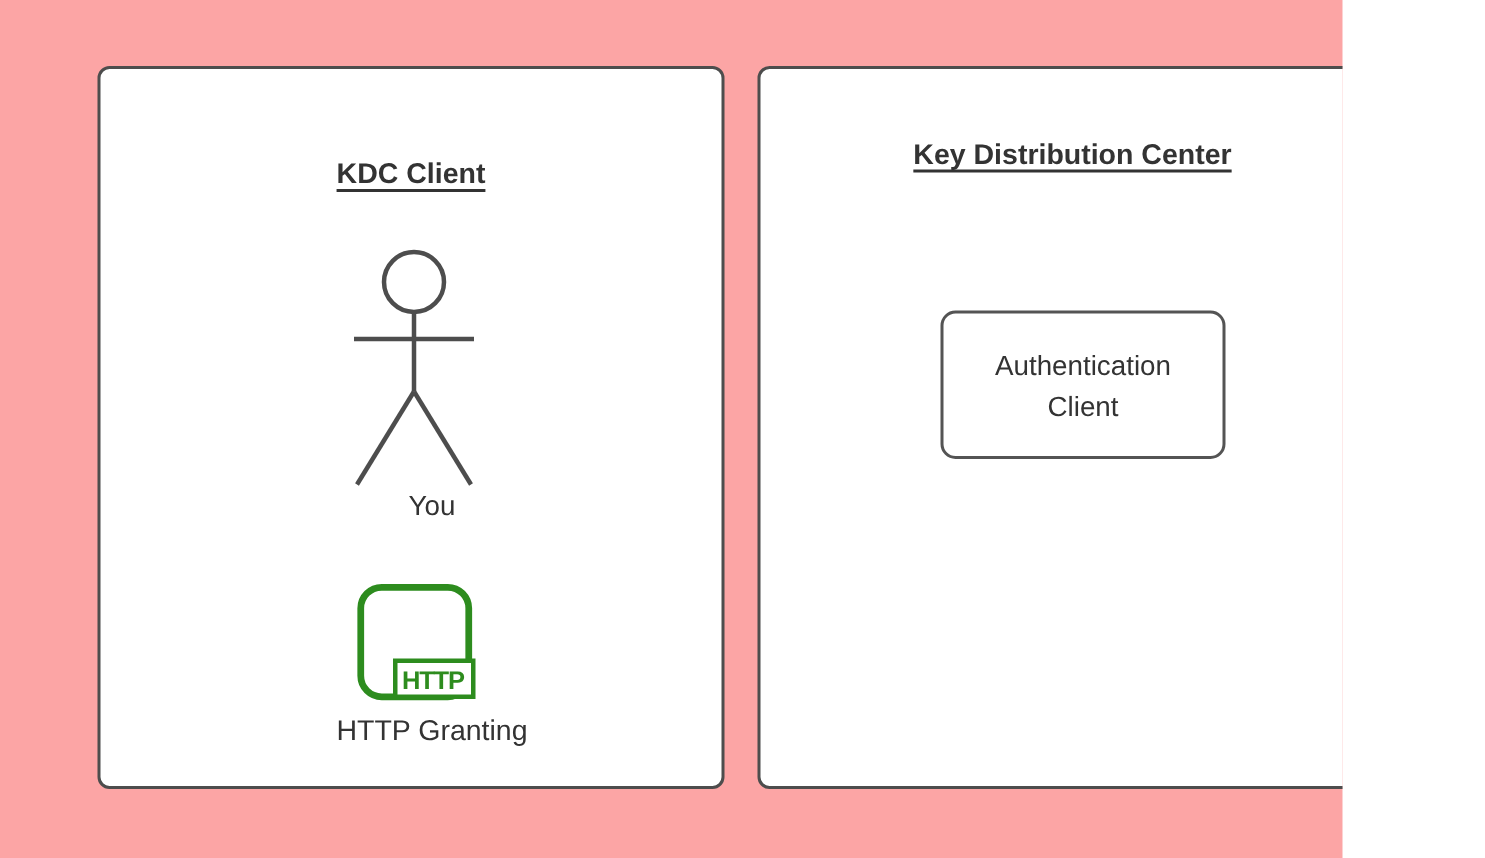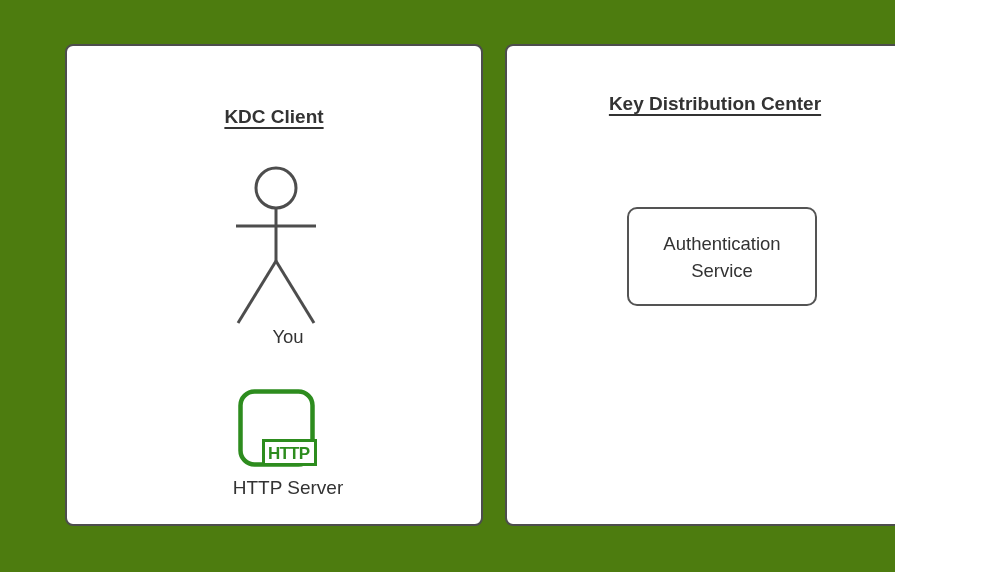--- a/index.html
+++ b/index.html
@@ -5,21 +5,21 @@
   * { margin: 0; padding: 0; box-sizing: border-box; }
   html, body { background: #ffffff; }
   body {
     font-family: "Liberation Sans", sans-serif;
     color: #333333;
   }
   .canvas {
     position: relative;
     width: 895px;
     height: 572px;
-    background: #4d7c0f;
+    background: #fca5a5;
     overflow: hidden;
   }
   .panel {
     position: absolute;
     top: 44px;
     height: 482px;
     border: 2px solid #4d4d4d;
     border-radius: 8px;
     background: #ffffff;
   }
@@ -125,25 +125,25 @@
     </svg>
 
     <div class="label you-label">You</div>
 
     <svg class="http-svg" viewBox="0 0 82 80" xmlns="http://www.w3.org/2000/svg">
       <rect class="frame" x="3.5" y="3.5" width="72" height="73" rx="14" ry="14"></rect>
       <rect class="badge" x="26.5" y="52.5" width="52" height="24"></rect>
       <text class="badge-text" x="31" y="71">HTTP</text>
     </svg>
 
-    <div class="label service-label">HTTP Server</div>
+    <div class="label service-label">HTTP Granting</div>
   </section>
 
   <section class="panel panel-right">
     <h2 class="panel-title">Key Distribution Center</h2>
 
     <div class="node-box box-auth">
-      <span>Authentication Service</span>
+      <span>Authentication Client</span>
     </div>
 
   </section>
 
 </div>
 
 </body></html>

